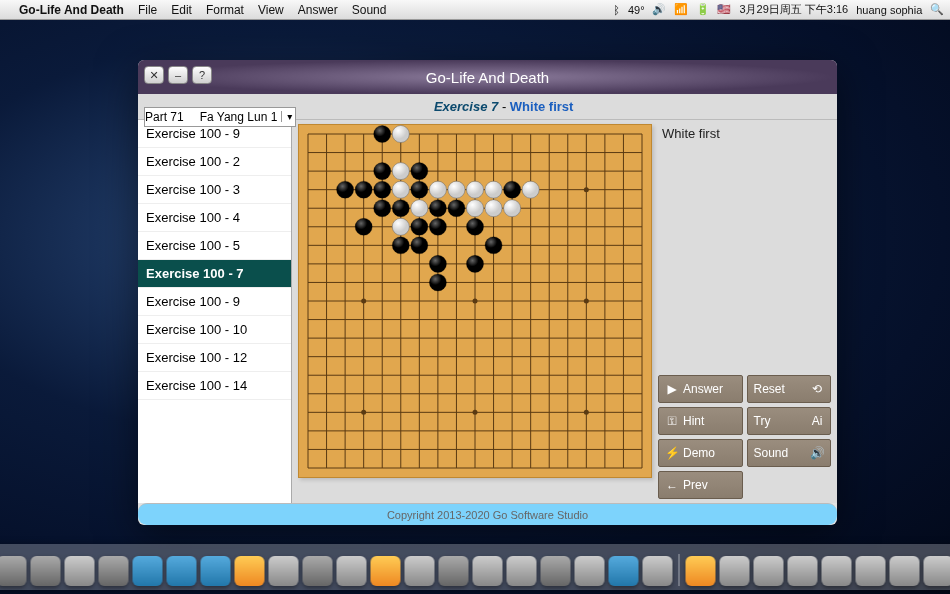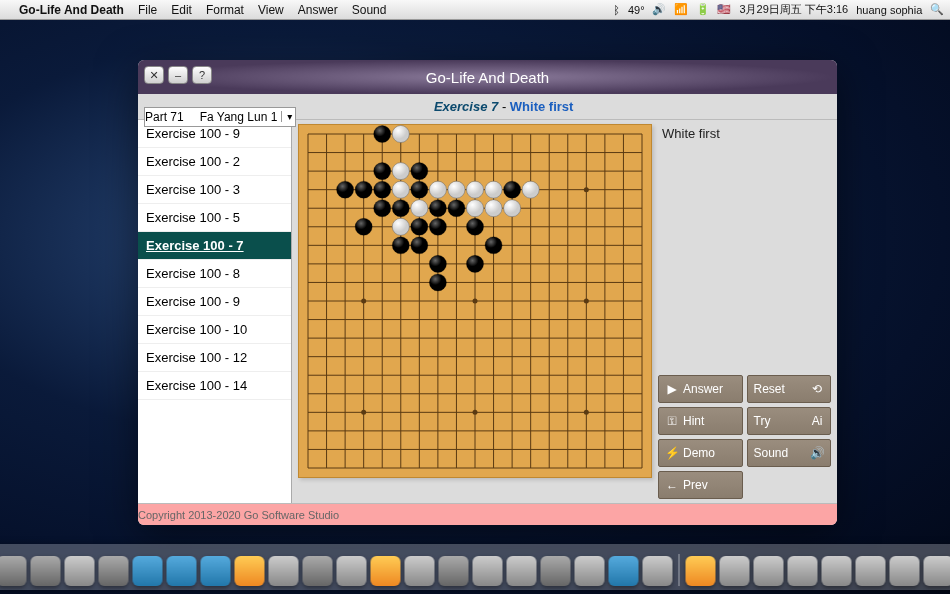--- a/index.html
+++ b/index.html
@@ -38,40 +38,40 @@
     padding:1px 0; display:flex; align-items:center;margin-top:20px; }
   .selector .drop { width:14px; text-align:center; border-left:1px solid #999; margin-left:4px; padding-left:2px; font-size:10px; }
   .headline { flex:1; text-align:center; font-size:13px; }
   .headline .ex { font-style:italic; color:#0c4a6e; font-weight:bold; }
   .headline .who { color:#1b5fbf; font-weight:bold; }
 
   .body { flex:1; display:flex; background:#dcdcdc; }
   .sidebar { width:154px; background:#fff; border-right:1px solid #aaa;
     overflow-y:auto; }
   .exitem { padding:6px 8px; font-size:13px; border-bottom:1px solid #eee; cursor:pointer; }
-  .exitem.sel { background:#0a4f4c; color:#fff; font-weight:bold;text-decoration:underline; }
+  .exitem.sel { background:#0a4f4c; color:#fff; font-weight:bold; }
 
   .main { flex:1; display:flex; flex-direction:column; padding:4px 6px; }
   .mainrow { flex:1; display:flex; gap:6px; }
   .boardwrap { width:354px; height:354px; background:#e1a74e;
     box-shadow:inset 0 0 0 1px #c08830, 2px 2px 4px rgba(0,0,0,.15); position:relative; }
   .board-svg { position:absolute; inset:0; width:100%; height:100%; }
   .rightcol { flex:1; display:flex; flex-direction:column; }
   .hintlabel { font-size:13px; color:#222; padding:2px 4px; }
   .btns { margin-top:auto; display:grid; grid-template-columns:1fr 1fr; gap:4px; }
   .gbtn { height:28px; background:linear-gradient(#9a8d7e,#8a7d6e);
     border:1px solid #6a5d4e; color:#fff; font-size:12px; display:flex;
     align-items:center; padding:0 6px; gap:4px; cursor:pointer; border-radius:2px; }
   .gbtn .ic { width:14px; text-align:center; font-size:12px; }
   .gbtn .lab { flex:1; }
   .gbtn .ric { width:14px; text-align:center; font-size:12px; }
 
-  .footer { height:22px; background:#fca5a5; border-top:1px solid #bbb;
-    display:flex; align-items:center; font-size:11px;
-    color:#666; }
+  .footer { height:22px; background:#7dd3fc; border-top:1px solid #bbb;
+    display:flex; align-items:center; justify-content:center; font-size:11px;
+    color:#666;border-radius:9px; }
 
   
   .dock { position:absolute; bottom:4px; left:50%; transform:translateX(-50%);
     height:46px; background:rgba(255,255,255,.25); border-radius:8px;
     padding:4px 8px; display:flex; align-items:flex-end; gap:4px;
     box-shadow:0 2px 8px rgba(0,0,0,.4); backdrop-filter:blur(2px); }
   .dockicon { width:30px; height:30px; border-radius:6px;
     background:linear-gradient(#88aadd,#4466aa); box-shadow:0 2px 4px rgba(0,0,0,.4); }
   .dockicon.g2{background:linear-gradient(#aaa,#666);}
   .dockicon.g3{background:linear-gradient(#5ad,#27a);}
@@ -128,23 +128,23 @@
       <span class="who">White first</span>
     </div>
     <span style="width:120px"></span>
   </div>
 
   <div class="body">
     <div class="sidebar" id="sidebar">
         <div class="exitem">Exercise  100 - 9</div>
         <div class="exitem">Exercise  100 - 2</div>
         <div class="exitem">Exercise  100 - 3</div>
+        <div class="exitem">Exercise  100 - 4</div>
         <div class="exitem">Exercise  100 - 5</div>
         <div class="exitem sel">Exercise  100 - 7</div>
-        <div class="exitem">Exercise  100 - 8</div>
         <div class="exitem">Exercise  100 - 9</div>
         <div class="exitem">Exercise  100 - 10</div>
         <div class="exitem">Exercise  100 - 12</div>
         <div class="exitem">Exercise  100 - 14</div>
       </div>
     <div class="main">
       <div class="mainrow">
         <div class="boardwrap">
           <svg class="board-svg" id="boardsvg" viewBox="0 0 354 354">
               <defs>

